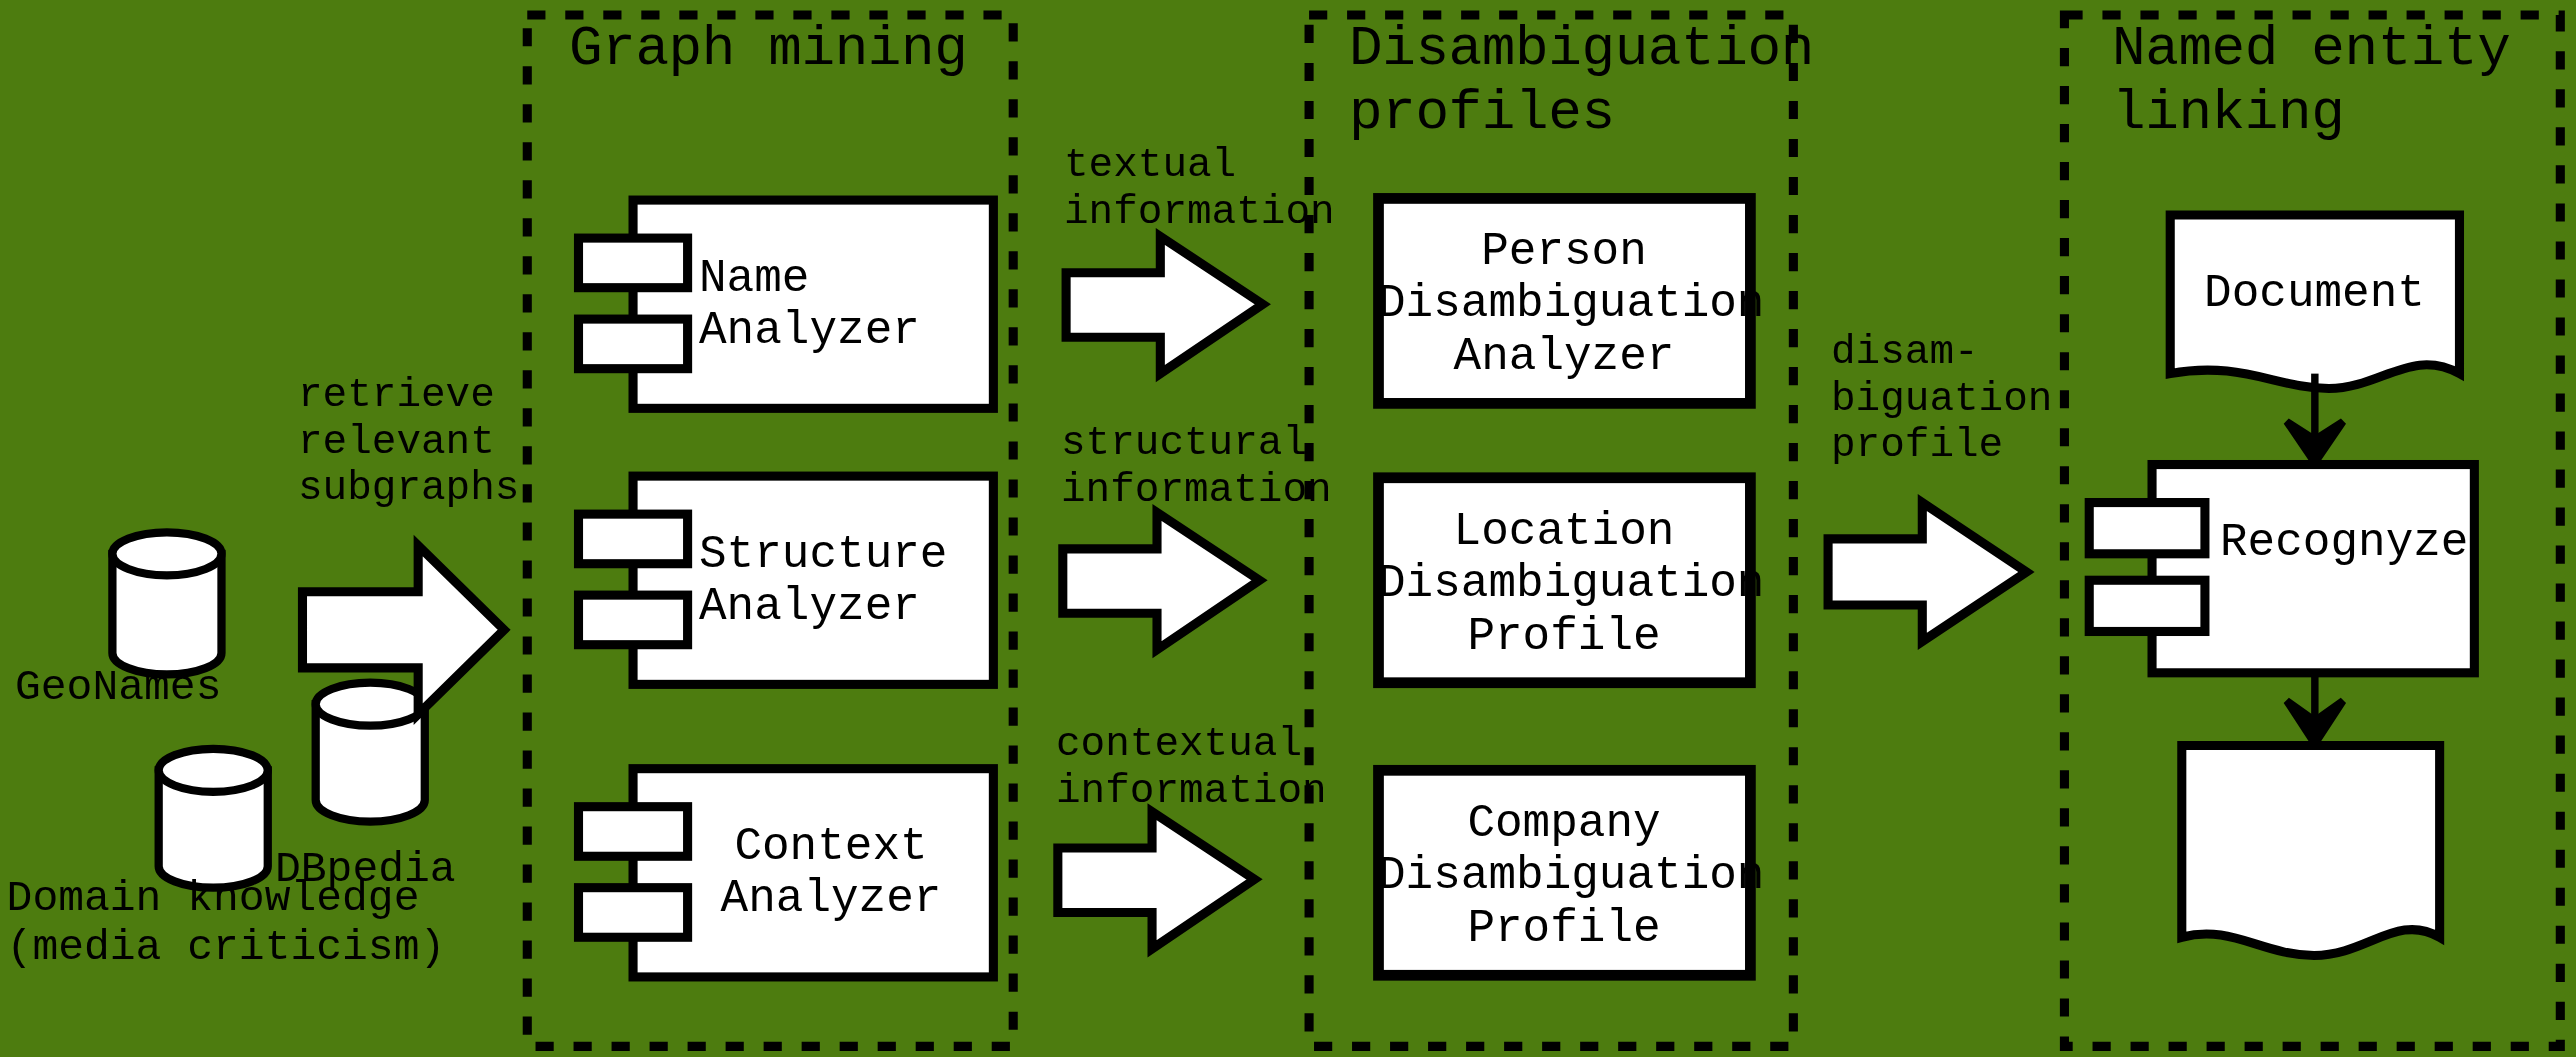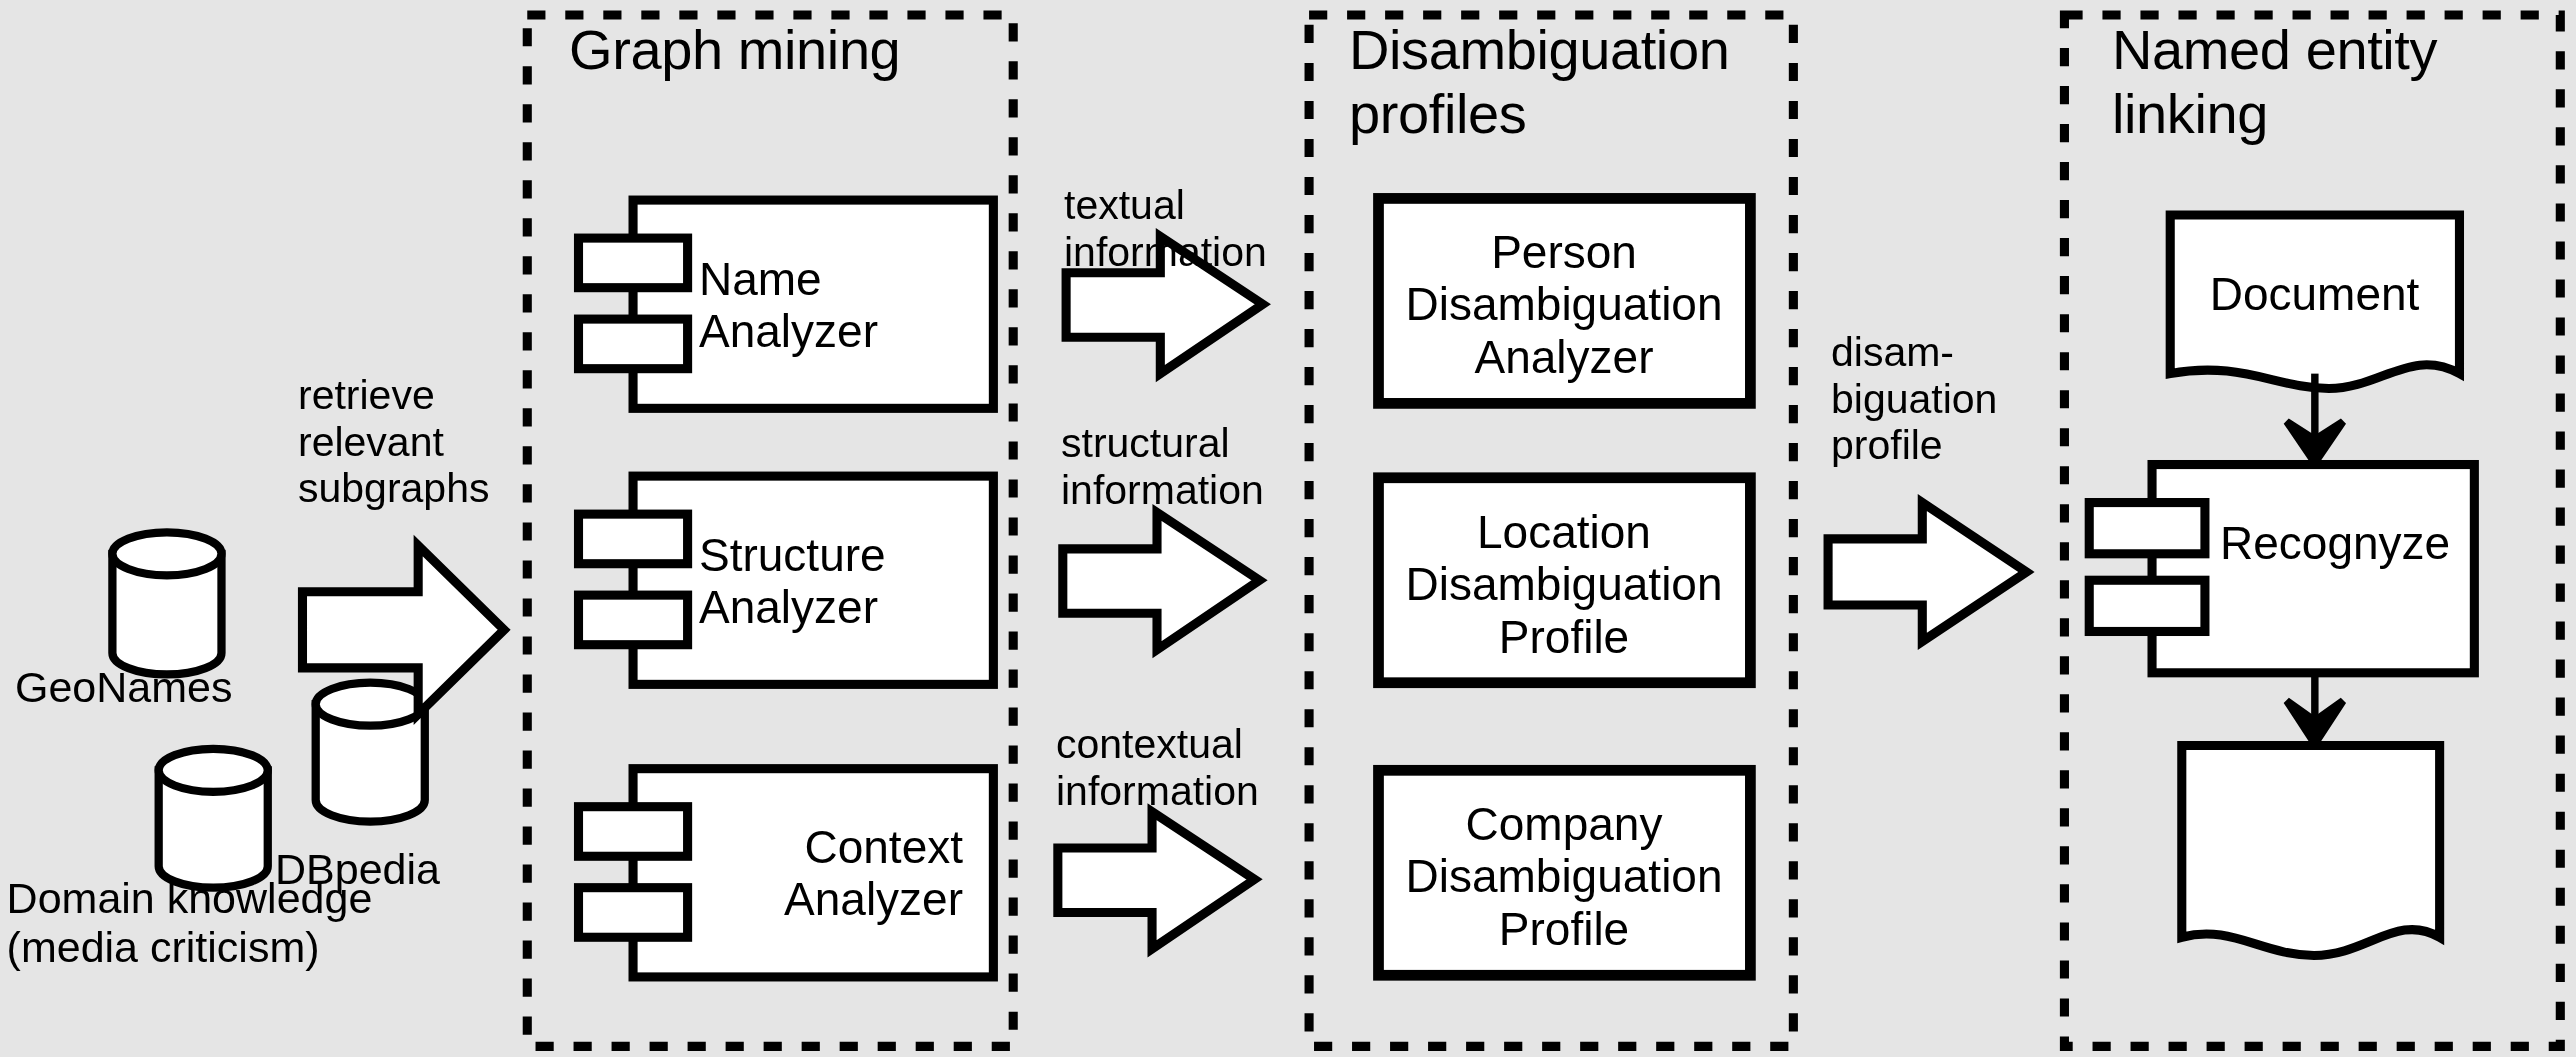--- a/index.html
+++ b/index.html
@@ -4,22 +4,22 @@
 <style>
   html, body {
     margin: 0;
     padding: 0;
     background: #ffffff;
   }
   #canvas {
     position: relative;
     width: 2576px;
     height: 1058px;
-    background: #e5e5e5;
-    font-family: Liberation Sans, sans-serif;
+    background: #4d7c0f;
+    font-family: Liberation Mono, monospace;
     color: #000000;
     overflow: hidden;
   }
   svg.layer {
     position: absolute;
     left: 0;
     top: 0;
     width: 2576px;
     height: 1058px;
   }
@@ -139,40 +139,40 @@
 
   <div class="lbl store-label" style="left:275px; top:808px; width:273px;margin-top:37px;">DBpedia</div>
 
   <div class="lbl flow-label" style="left:298px; top:372px; width:248px;">retrieve
 relevant
 subgraphs</div>
 
   <div class="lbl store-label" style="left:6.6px; top:874px; width:463px;">Domain knowledge
 (media criticism)</div>
 
-  <div class="lbl flow-label" style="left:1064px; top:142px; width:256px;margin-top:40px;">textual
+  <div class="lbl flow-label" style="left:1064px; top:142px; width:256px;">textual
 information</div>
 
   <div class="lbl flow-label" style="left:1061px; top:420px; width:256px;">structural
 information</div>
 
   <div class="lbl flow-label" style="left:1056px; top:721px; width:264px;">contextual
 information</div>
 
   <div class="lbl flow-label" style="left:1831px; top:329px; width:215px;">disam-
 biguation
 profile</div>
 
   <div class="lbl node-label" style="left:699px; top:253px; width:248px; text-align:left;">Name
 Analyzer</div>
 
   <div class="lbl node-label" style="left:699px; top:529px; width:281px; text-align:left;">Structure
 Analyzer</div>
 
-  <div class="lbl node-label" style="left:699px; top:821px; width:264px; text-align:right;">Context
+  <div class="lbl node-label" style="left:699px; top:821px; width:264px; text-align:center;">Context
 Analyzer</div>
 
   <div class="lbl node-label ctr" style="left:1378px; top:226px; width:372px;">Person
 Disambiguation
 Analyzer</div>
 
   <div class="lbl node-label ctr" style="left:1378px; top:506px; width:372px;">Location
 Disambiguation
 Profile</div>
 

